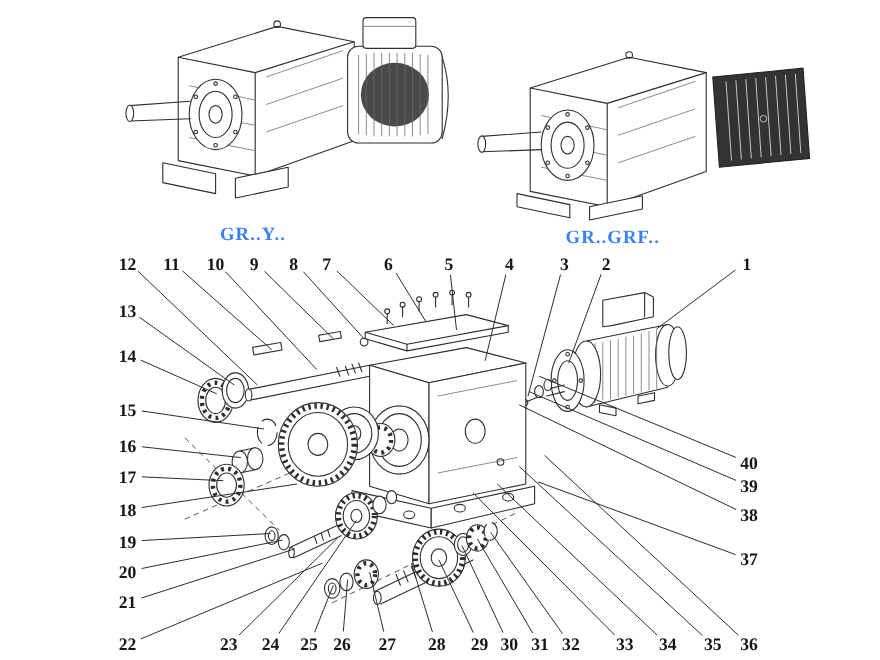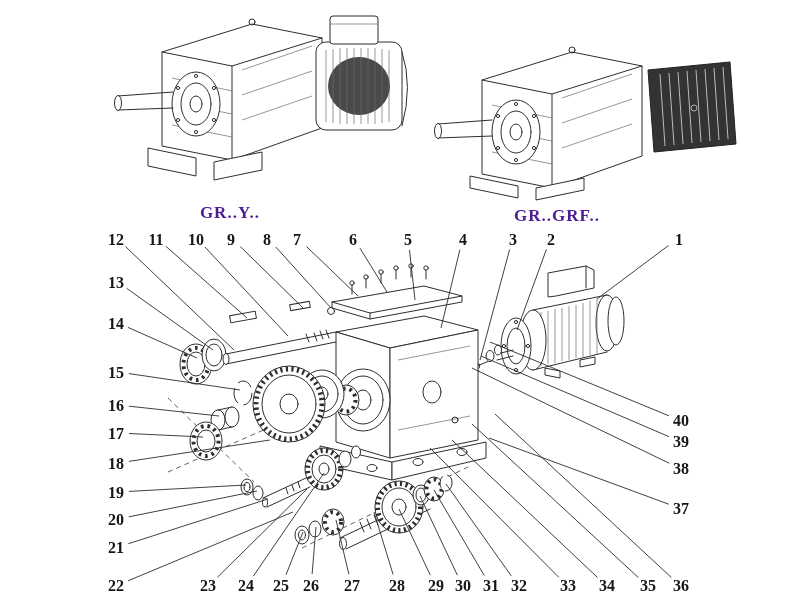--- a/index.html
+++ b/index.html
@@ -1,20 +1,20 @@
 <!DOCTYPE html>
 <html><head>
 <meta charset="utf-8">
 <style>
   * { margin:0; padding:0; box-sizing:border-box; }
   html,body { width:800px; height:600px; background:#ffffff; font-family:"Liberation Serif", serif; }
   #canvas { position:relative; width:800px; height:600px; background:#fff; overflow:hidden; }
   #drawing { position:absolute; left:0; top:0; }
   .variant-label { position:absolute; transform:translateX(-50%); font-weight:700; font-size:17px;
-                   letter-spacing:1px; color:#4c1d95; white-space:nowrap; }
+                   letter-spacing:1px; color:#3b82f6; white-space:nowrap; }
   .ln  { fill:none; stroke:#2e2e2e; stroke-width:1; stroke-linejoin:round; stroke-linecap:round; }
   .lnw { fill:#ffffff; stroke:#2e2e2e; stroke-width:1; stroke-linejoin:round; }
   .thin{ fill:none; stroke:#6a6a6a; stroke-width:.7; }
   .teeth { fill:none; stroke:#2e2e2e; stroke-width:5; stroke-dasharray:2.2 3.4; }
   .balls { fill:none; stroke:#2e2e2e; stroke-width:4; stroke-dasharray:2.6 4; }
   .dash { fill:none; stroke:#3a3a3a; stroke-width:.8; stroke-dasharray:5 4; }
   .fin { stroke:#c9c9c9; stroke-width:.9; }
   .leader { stroke:#2a2a2a; stroke-width:.9; }
   .callout { font-family:"Liberation Serif", serif; font-size:16px; font-weight:600;
              fill:#161616; text-anchor:middle; }

